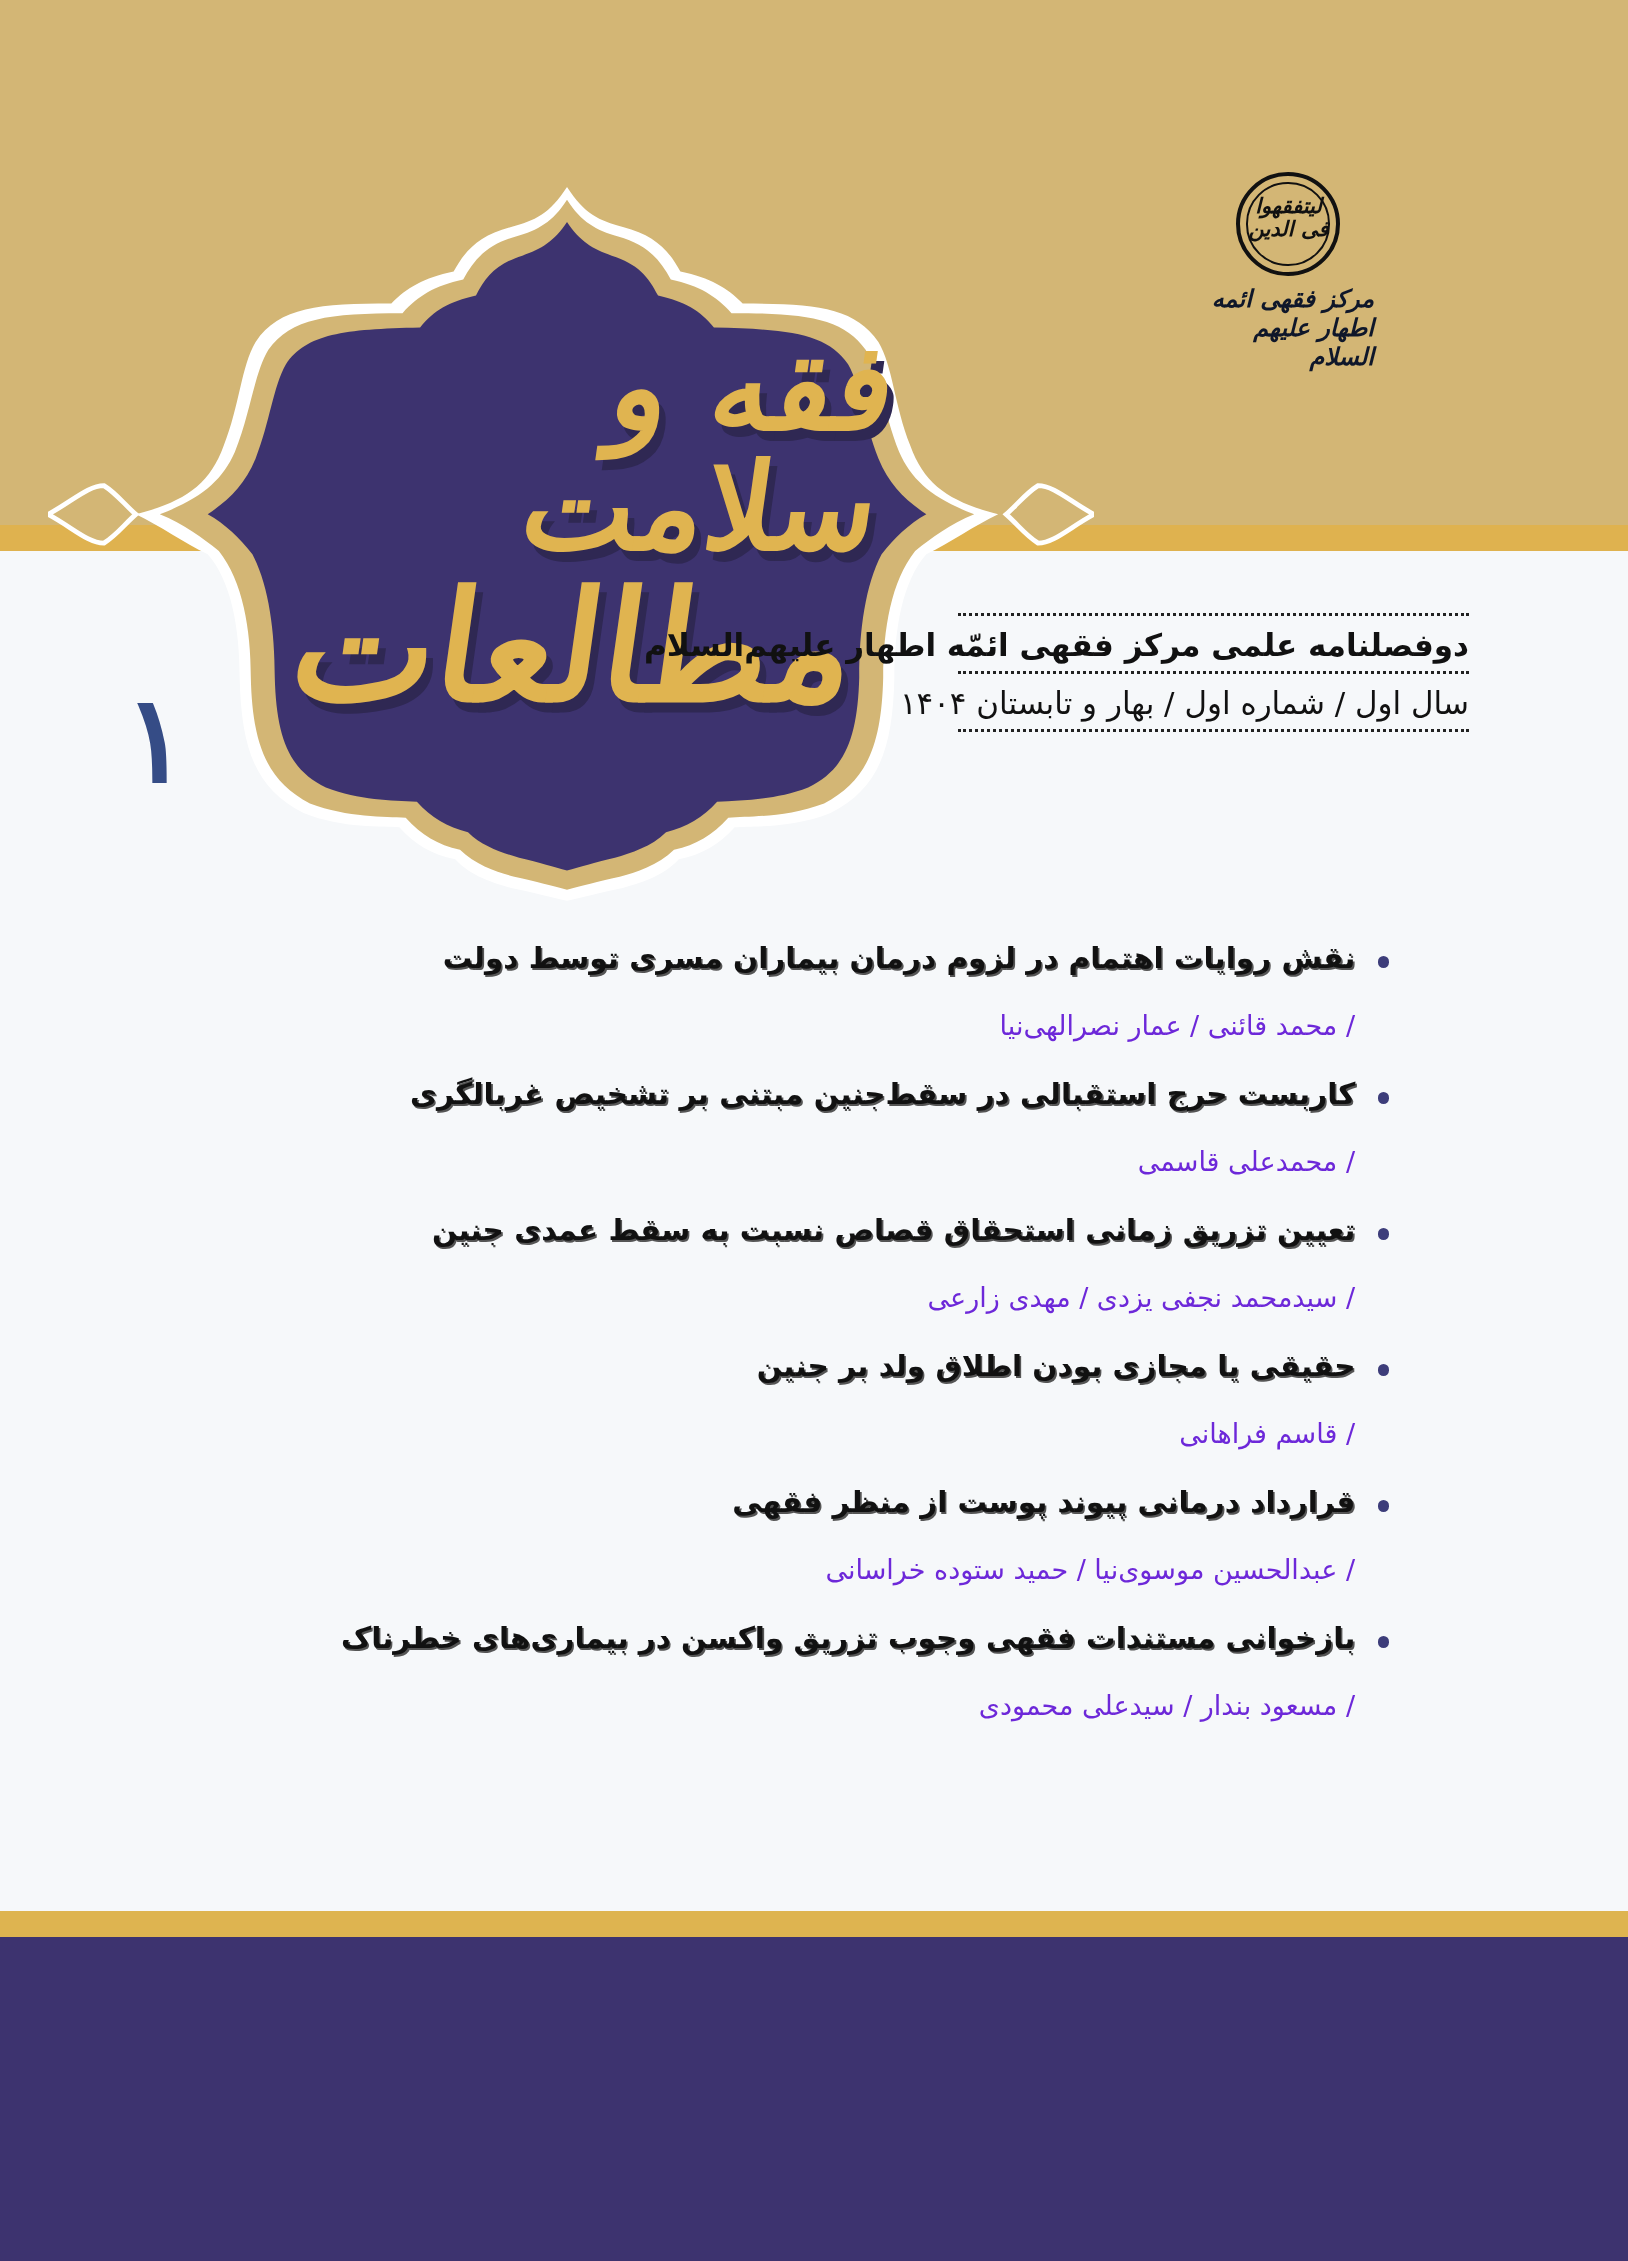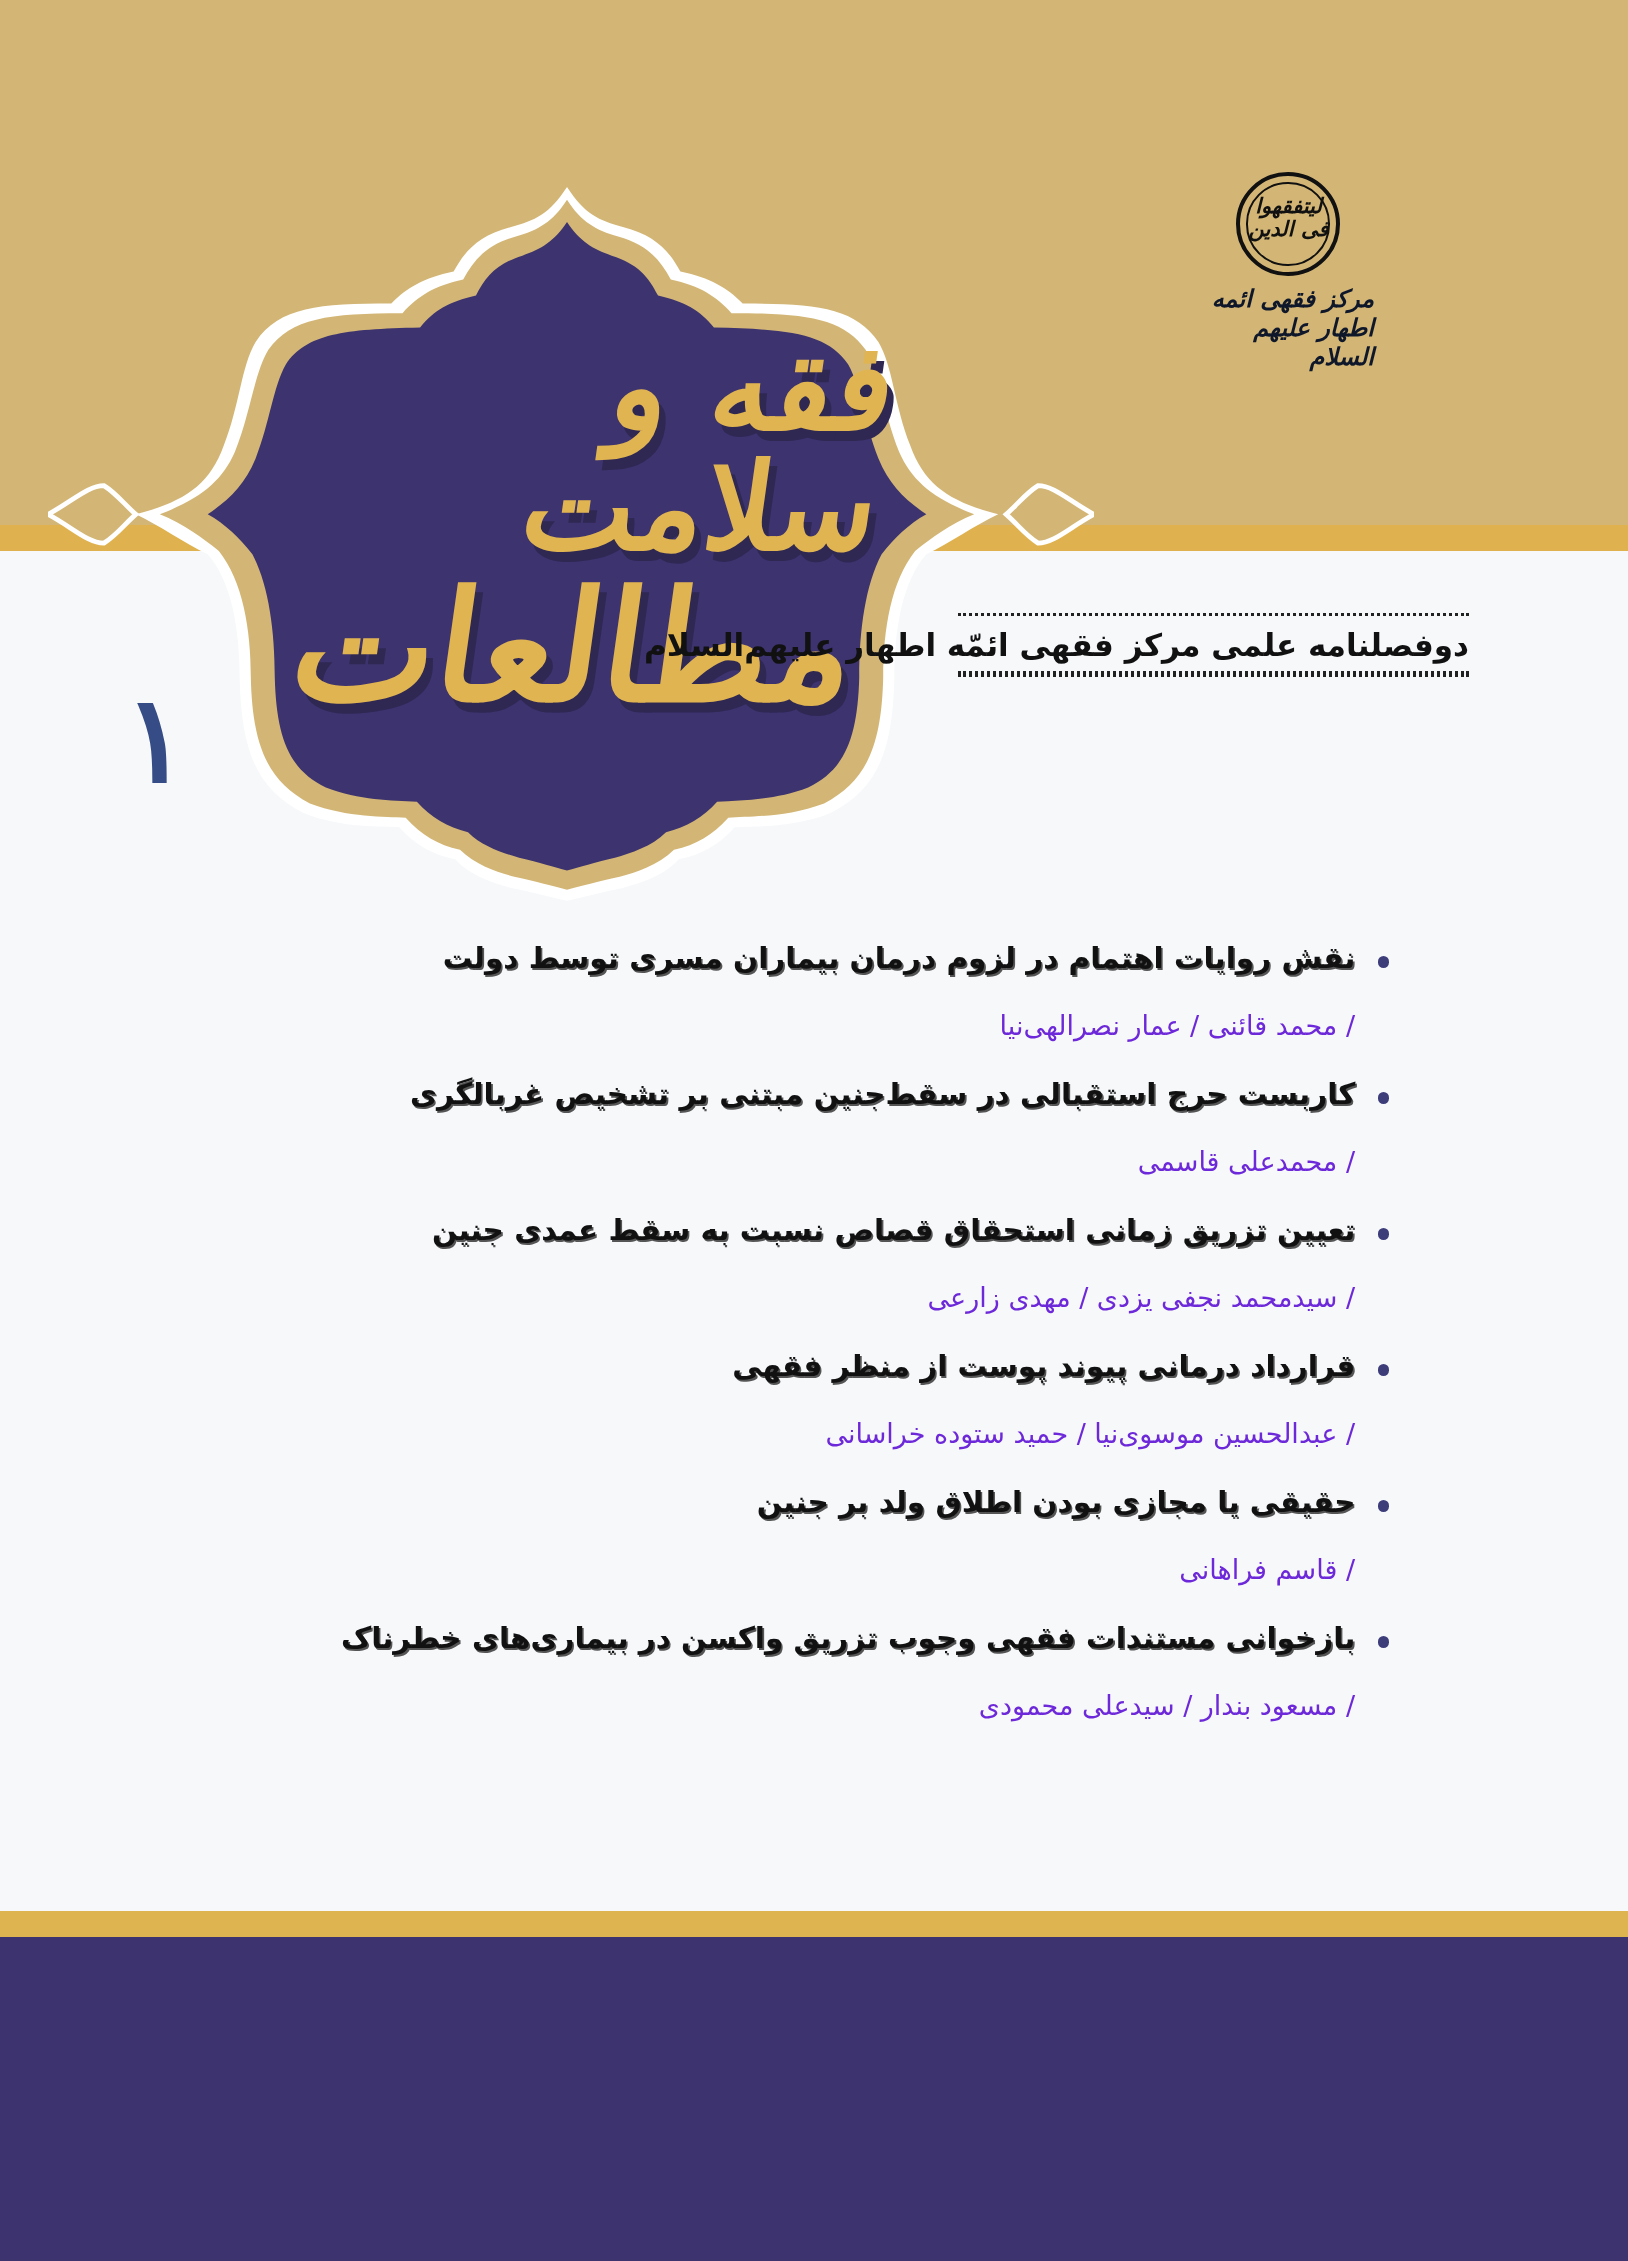--- a/index.html
+++ b/index.html
@@ -108,20 +108,21 @@
 <div class="logo">
   <div class="logo-ring"></div>
   <div class="logo-inner">لیتفقهوا فی الدین</div>
   <div class="logo-text">مرکز فقهی ائمه اطهار علیهم السلام</div>
 </div>
 
 <div class="masthead">
   <div class="dots"></div>
   <div class="line bold">دوفصلنامه علمی مرکز فقهی ائمّه اطهار علیهم‌السلام</div>
   <div class="dots"></div>
+  <div class="line">سال اول / شماره اول / بهار و تابستان ۱۴۰۴</div>
   <div class="dots"></div>
 </div>
 
 <div class="issue-number">۱</div>
 
 <div class="articles">
   <div class="article">
     <div class="title-row">
       <span class="bullet"></span>
       <span class="title">نقش روایات اهتمام در لزوم درمان بیماران مسری توسط دولت</span>
@@ -138,30 +139,30 @@
   <div class="article">
     <div class="title-row">
       <span class="bullet"></span>
       <span class="title">تعیین تزریق زمانی استحقاق قصاص نسبت به سقط عمدی جنین</span>
     </div>
     <div class="authors">/ سیدمحمد نجفی یزدی / مهدی زارعی</div>
   </div>
   <div class="article">
     <div class="title-row">
       <span class="bullet"></span>
-      <span class="title">قرارداد درمانی پیوند پوست از منظر فقهی</span>
+      <span class="title">حقیقی یا مجازی بودن اطلاق ولد بر جنین</span>
     </div>
-    <div class="authors">/ عبدالحسین موسوی‌نیا / حمید ستوده خراسانی</div>
+    <div class="authors">/ قاسم فراهانی</div>
   </div>
   <div class="article">
     <div class="title-row">
       <span class="bullet"></span>
-      <span class="title">حقیقی یا مجازی بودن اطلاق ولد بر جنین</span>
+      <span class="title">قرارداد درمانی پیوند پوست از منظر فقهی</span>
     </div>
-    <div class="authors">/ قاسم فراهانی</div>
+    <div class="authors">/ عبدالحسین موسوی‌نیا / حمید ستوده خراسانی</div>
   </div>
   <div class="article">
     <div class="title-row">
       <span class="bullet"></span>
       <span class="title">بازخوانی مستندات فقهی وجوب تزریق واکسن در بیماری‌های خطرناک</span>
     </div>
     <div class="authors">/ مسعود بندار / سیدعلی محمودی</div>
   </div>
 </div>
 

